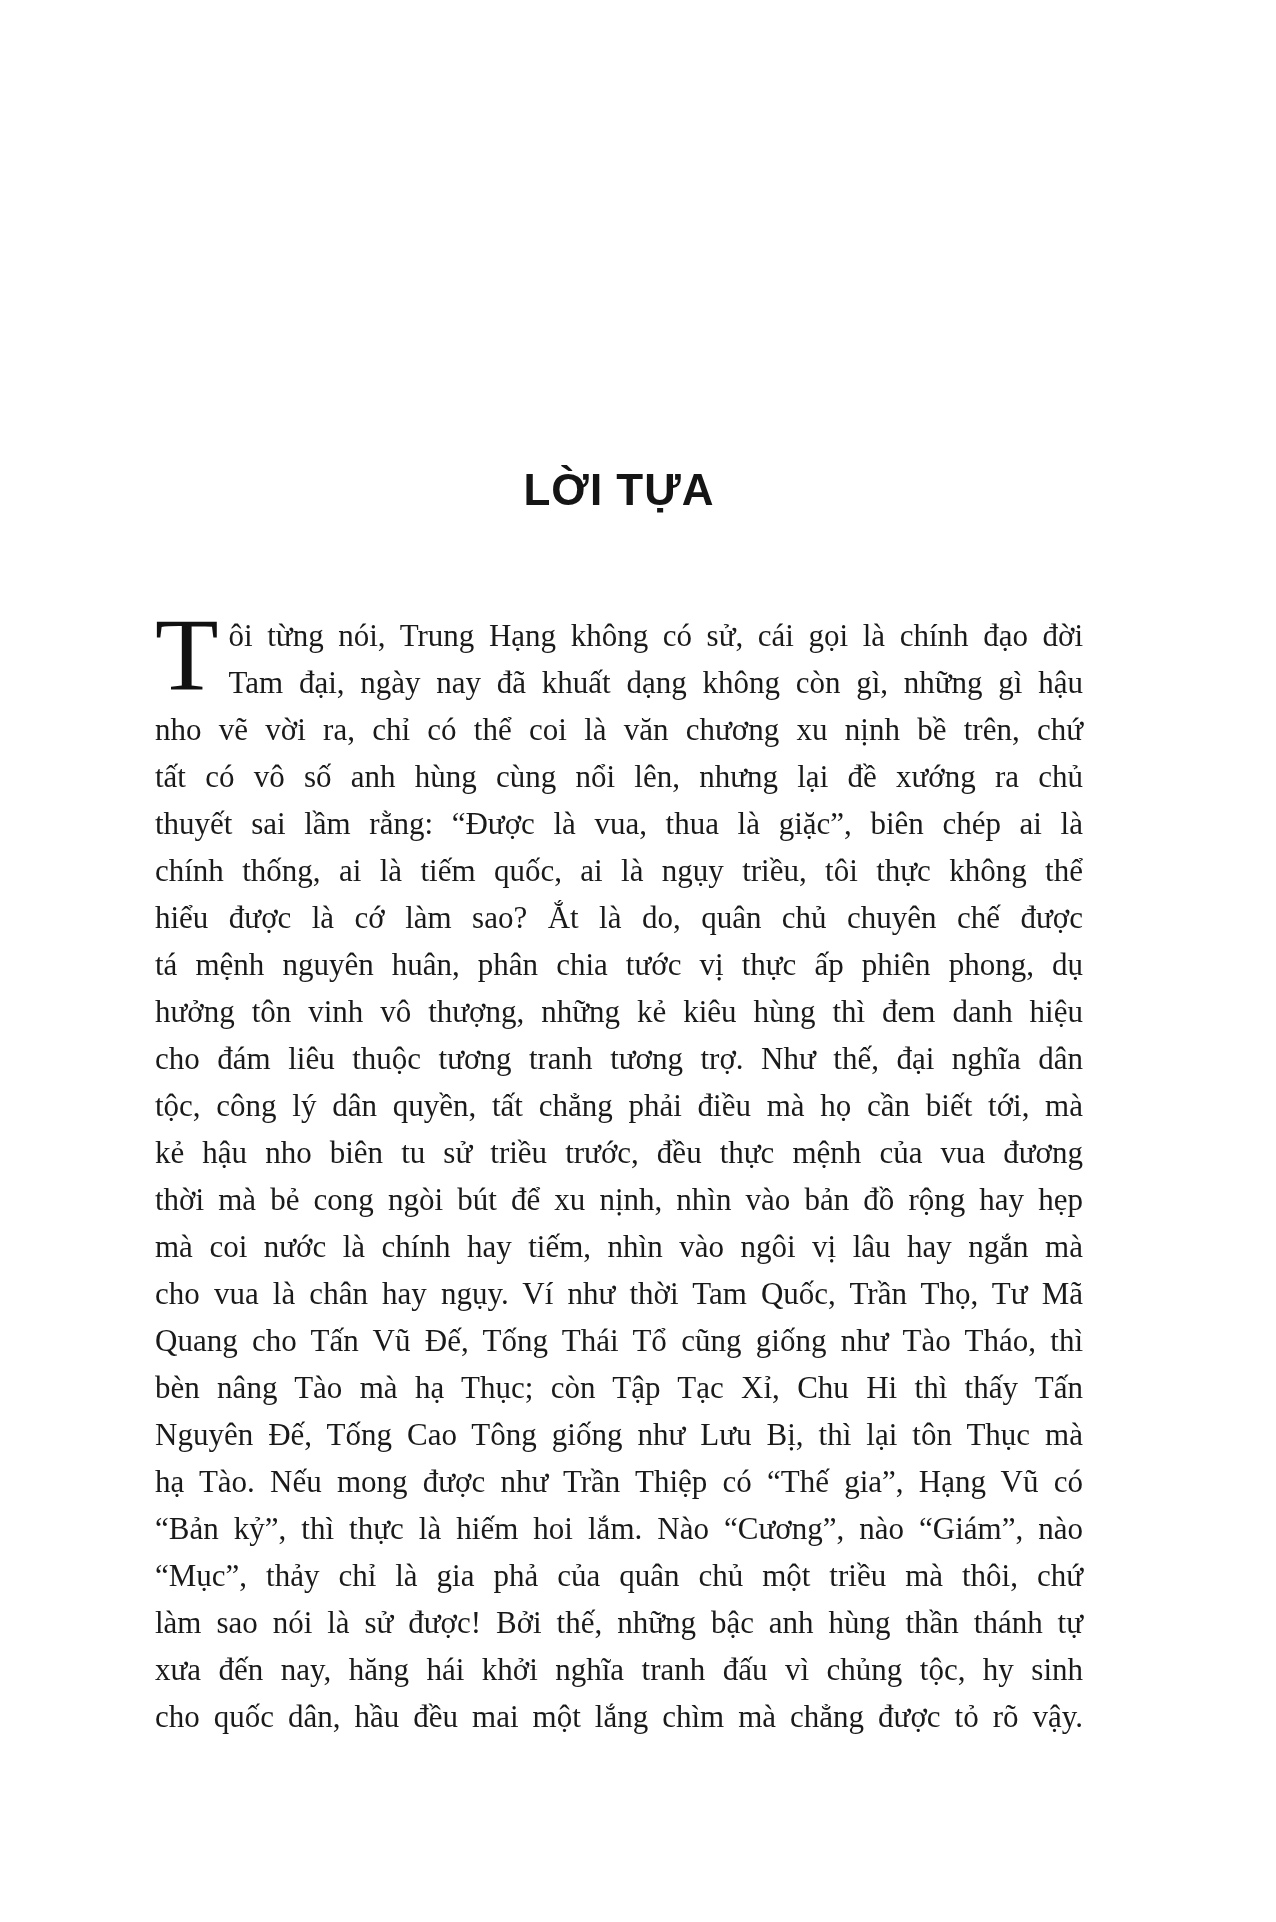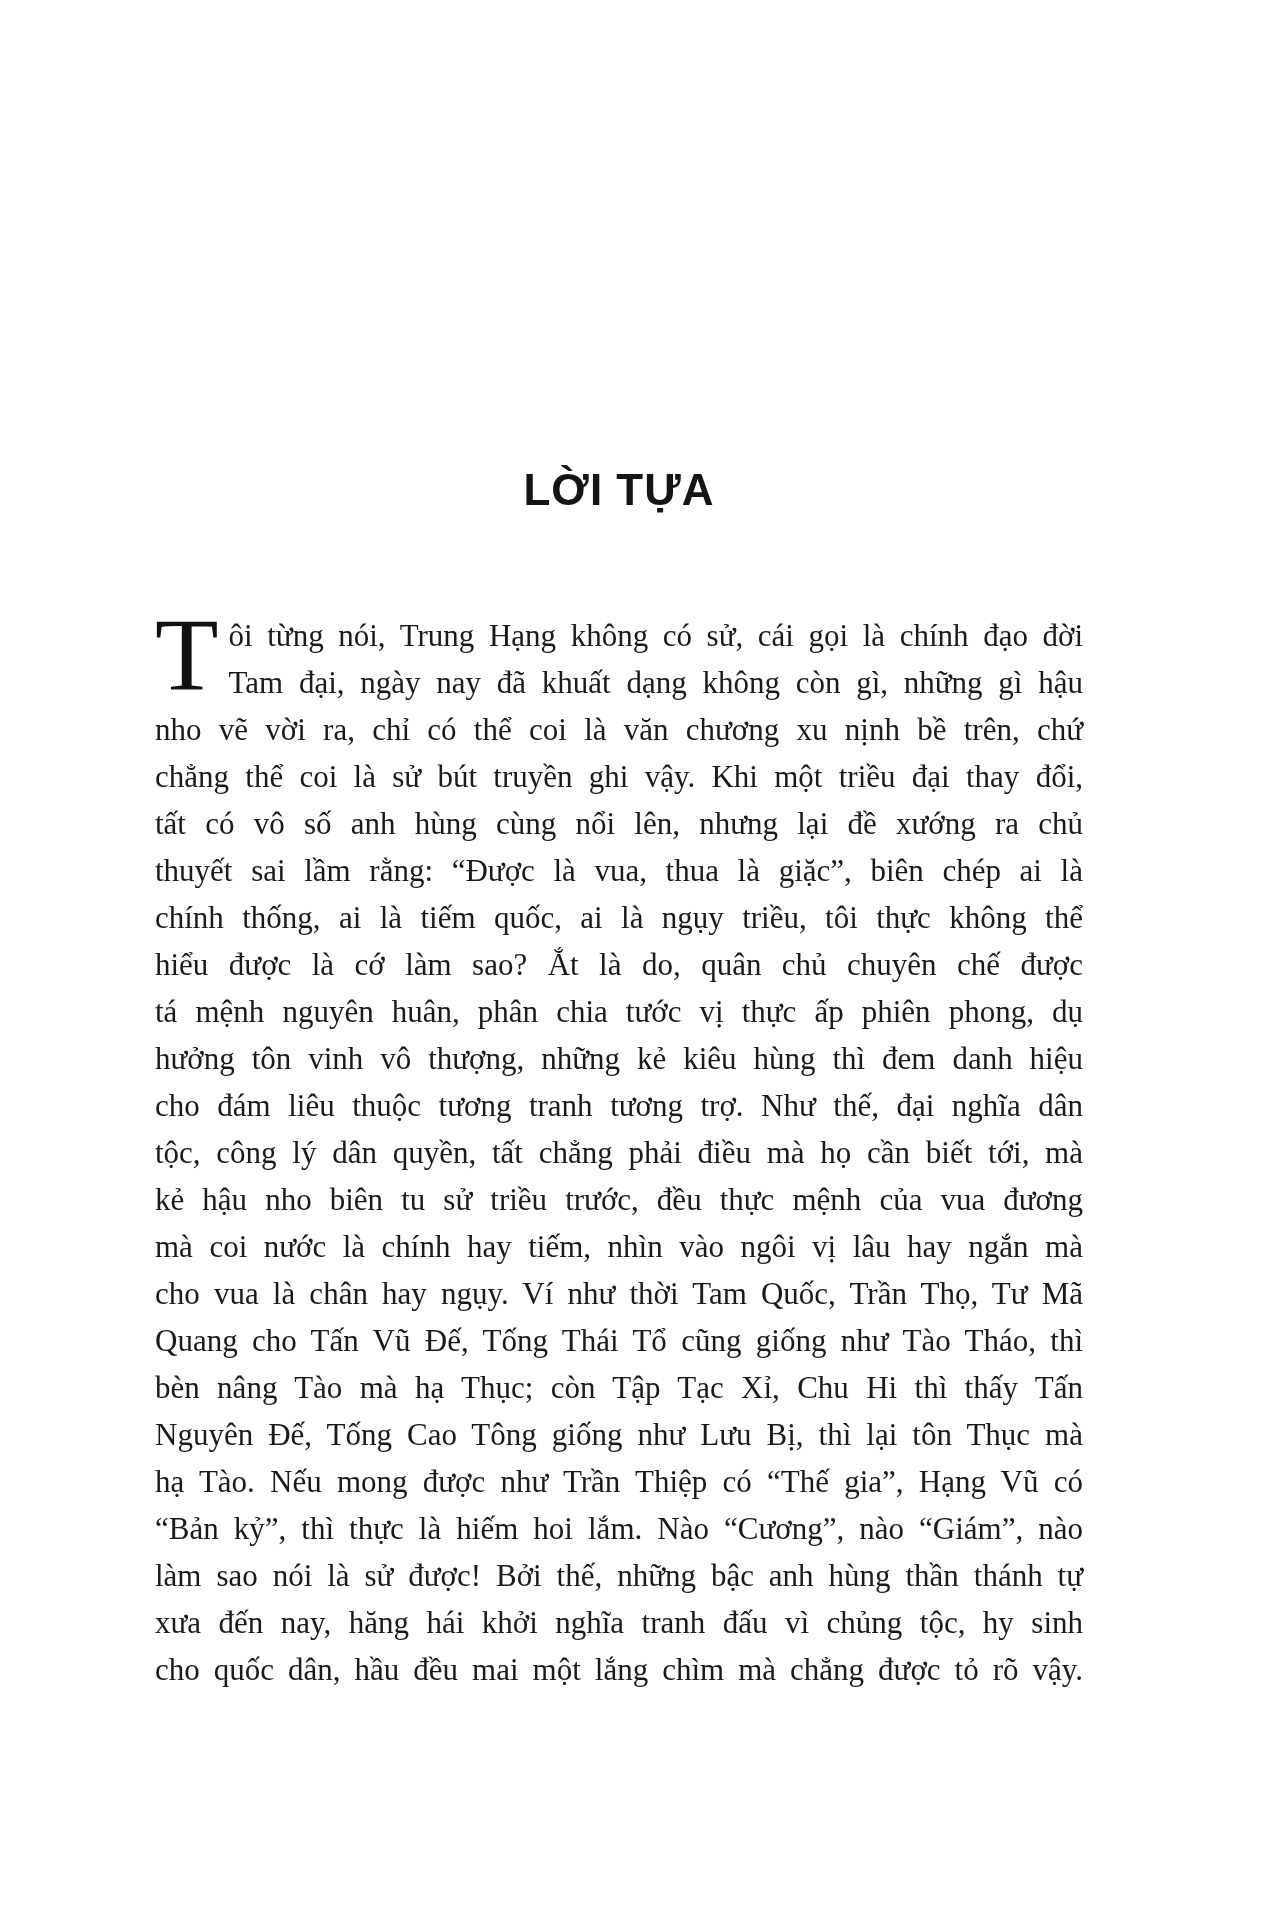--- a/index.html
+++ b/index.html
@@ -58,35 +58,36 @@
 
 <div class="page">
   <h1 class="title">LỜI TỰA</h1>
 
   <div class="body-text">
     <span class="dropcap">T</span>
     <div>
         <div class="text-line">ôi từng nói, Trung Hạng không có sử, cái gọi là chính đạo đời</div>
         <div class="text-line">Tam đại, ngày nay đã khuất dạng không còn gì, những gì hậu</div>
         <div class="text-line">nho vẽ vời ra, chỉ có thể coi là văn chương xu nịnh bề trên, chứ</div>
-        <div class="text-line">chẳng thể coi là sử bút truyền ghi vậy. Khi một triều đại thay đổi,</div>
         <div class="text-line">tất có vô số anh hùng cùng nổi lên, nhưng lại đề xướng ra chủ</div>
         <div class="text-line">thuyết sai lầm rằng: “Được là vua, thua là giặc”, biên chép ai là</div>
         <div class="text-line">chính thống, ai là tiếm quốc, ai là ngụy triều, tôi thực không thể</div>
         <div class="text-line">hiểu được là cớ làm sao? Ắt là do, quân chủ chuyên chế được</div>
         <div class="text-line">tá mệnh nguyên huân, phân chia tước vị thực ấp phiên phong, dụ</div>
         <div class="text-line">hưởng tôn vinh vô thượng, những kẻ kiêu hùng thì đem danh hiệu</div>
         <div class="text-line">cho đám liêu thuộc tương tranh tương trợ. Như thế, đại nghĩa dân</div>
         <div class="text-line">tộc, công lý dân quyền, tất chẳng phải điều mà họ cần biết tới, mà</div>
         <div class="text-line">kẻ hậu nho biên tu sử triều trước, đều thực mệnh của vua đương</div>
+        <div class="text-line">thời mà bẻ cong ngòi bút để xu nịnh, nhìn vào bản đồ rộng hay hẹp</div>
         <div class="text-line">mà coi nước là chính hay tiếm, nhìn vào ngôi vị lâu hay ngắn mà</div>
         <div class="text-line">cho vua là chân hay ngụy. Ví như thời Tam Quốc, Trần Thọ, Tư Mã</div>
         <div class="text-line">Quang cho Tấn Vũ Đế, Tống Thái Tổ cũng giống như Tào Tháo, thì</div>
         <div class="text-line">bèn nâng Tào mà hạ Thục; còn Tập Tạc Xỉ, Chu Hi thì thấy Tấn</div>
         <div class="text-line">Nguyên Đế, Tống Cao Tông giống như Lưu Bị, thì lại tôn Thục mà</div>
         <div class="text-line">hạ Tào. Nếu mong được như Trần Thiệp có “Thế gia”, Hạng Vũ có</div>
         <div class="text-line">“Bản kỷ”, thì thực là hiếm hoi lắm. Nào “Cương”, nào “Giám”, nào</div>
+        <div class="text-line">“Mục”, thảy chỉ là gia phả của quân chủ một triều mà thôi, chứ</div>
         <div class="text-line">làm sao nói là sử được! Bởi thế, những bậc anh hùng thần thánh tự</div>
         <div class="text-line">xưa đến nay, hăng hái khởi nghĩa tranh đấu vì chủng tộc, hy sinh</div>
         <div class="text-line">cho quốc dân, hầu đều mai một lắng chìm mà chẳng được tỏ rõ vậy.</div>
       </div>
   </div>
 </div>
 
 </body></html>

